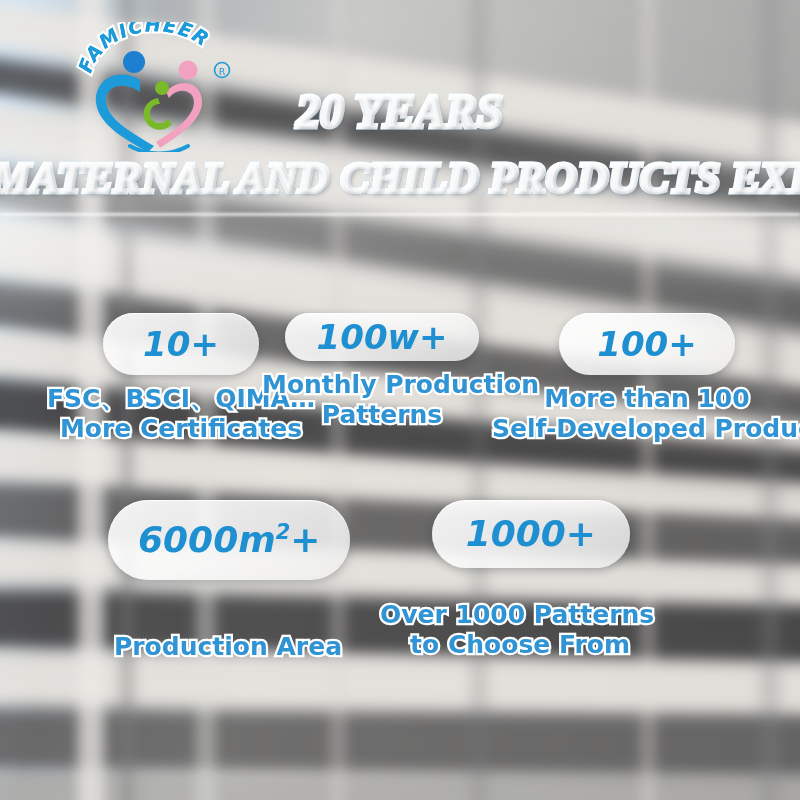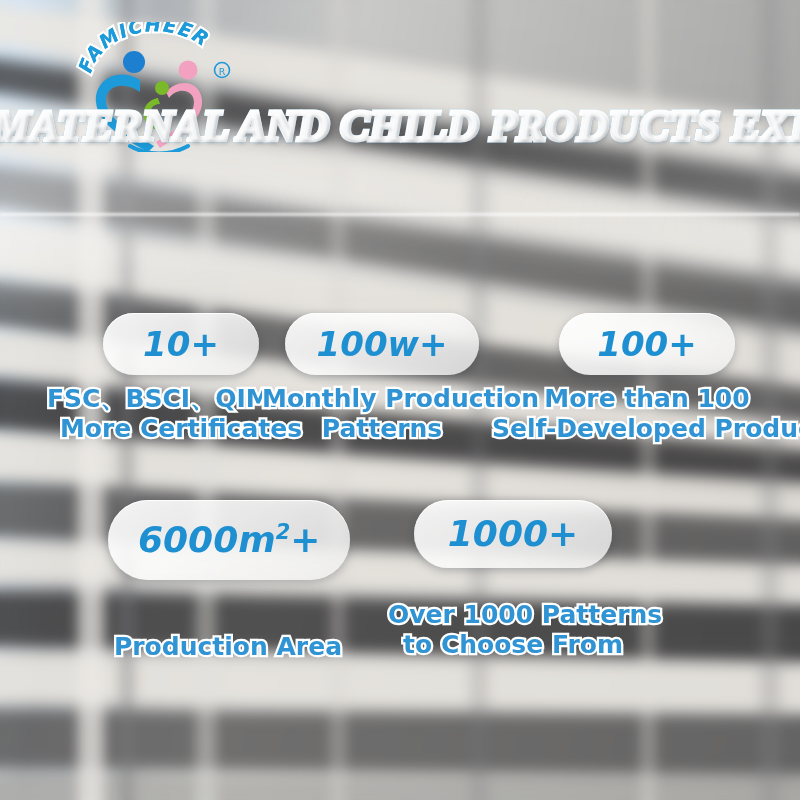--- a/index.html
+++ b/index.html
@@ -190,24 +190,24 @@
     -webkit-text-stroke: 4.5px #ffffff;
     paint-order: stroke fill;
     text-shadow: 0 0 2px rgba(255,255,255,0.9);
   }
 
   
   #stat-0 { left: 0px;   top: 313px; width: 290px; margin-left: 36px; }
   #stat-1 { left: 262px; top: 313px; width: 240px; }
   #stat-2 { left: 492px; top: 313px; width: 310px; }
   #stat-3 { left: 108px; top: 500px; width: 240px; }
-  #stat-4 { left: 388px; top: 500px; width: 250px; }
+  #stat-4 { left: 380px; top: 500px; width: 250px; text-align: right; }
 
   #stat-0 .pill { padding: 14px 40px; font-size: 34px; }
-  #stat-1 .pill { padding: 14px 32px; font-size: 34px; }
+  #stat-1 .pill { padding: 7px 32px; font-size: 34px; }
   #stat-2 .pill { padding: 14px 38px; font-size: 34px; }
   #stat-3 .pill { padding: 22px 30px; font-size: 36px; }
   #stat-4 .pill { padding: 16px 34px; font-size: 36px; }
 
   #stat-3 .caption { margin-top: 52px; }
   #stat-4 .caption { margin-top: 32px; }
 </style>
 </head>
 <body>
 
@@ -283,20 +283,21 @@
                C 78 110, 92 110, 98 102
                L 94 97
                C 89 103, 80 102, 77 96
                C 74 89, 78 82, 86 82 Z" fill="#7ab929"></path>
 
       <path d="M 56 124 C 74 134, 96 134, 114 124" fill="none" stroke="#1d9ad9" stroke-width="4" stroke-linecap="round"></path>
     </svg>
   </div>
 
   <div class="headline-wrap">
+    <div class="title-main">20 YEARS</div>
     <div class="title-sub">MATERNAL AND CHILD PRODUCTS EXPERIENCE</div>
   </div>
 
   <div class="stat" id="stat-0">
     <div class="pill">10+</div>
     <div class="caption">
       <div>FSC、BSCI、QIMA…</div>
       <div>More Certificates</div>
     </div>
   </div>

